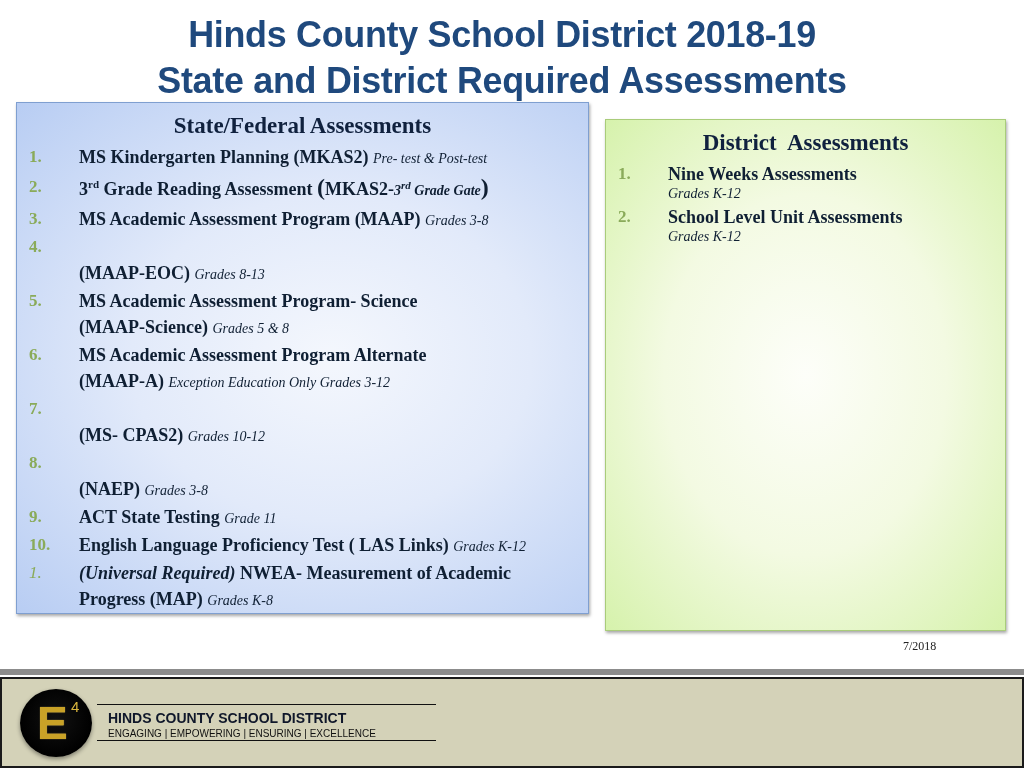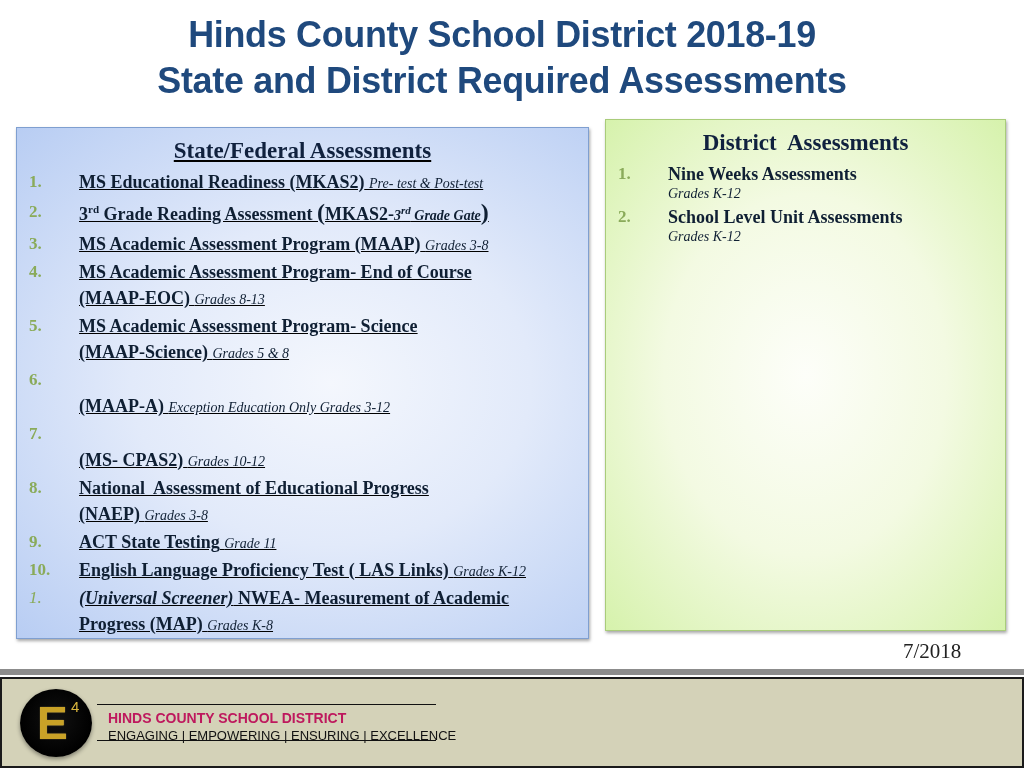--- a/index.html
+++ b/index.html
@@ -30,26 +30,25 @@
     }
     .title-block div { white-space: nowrap; }
 
     .panel {
       position: absolute;
       box-sizing: border-box;
       box-shadow: 1px 2px 3px rgba(0,0,0,0.35);
     }
     .panel-state {
       left: 16px;
-      top: 127px;
+      top: 102px;
       width: 573px;
       height: 512px;
       border: 1px solid #7f9fd0;
       background: radial-gradient(ellipse at 55% 50%, #f4f7fd 0%, #e2eafa 45%, #b8cdf3 100%);
-      text-decoration: underline;
     }
     .panel-district {
       left: 605px;
       top: 119px;
       width: 401px;
       height: 512px;
       border: 1px solid #a9cc7a;
       background: radial-gradient(ellipse at 50% 50%, #fdfef9 0%, #f3fae2 50%, #d6f2ac 100%);
     }
     .panel-heading {
@@ -94,21 +93,21 @@
     .panel-state .alist { margin-top: 4px; }
 
     .panel-district .aitem { font-size: 18px; line-height: 22px; margin-bottom: 3px; }
     .panel-district .aitem .note { display: block; font-size: 14px; line-height: 18px; }
     .panel-district .alist { margin-top: 6px; }
 
     .date-stamp {
       position: absolute;
       left: 903px;
       top: 639px;
-      font-size: 21px;
+      font-size: 12px;
       color: #222;
       font-family: "Liberation Serif", serif;
     }
 
     .footer-sep {
       position: absolute;
       left: 0;
       top: 669px;
       width: 1024px;
       height: 6px;
@@ -169,101 +168,101 @@
       height: 1px;
       background: #111;
     }
     .footer-name {
       position: absolute;
       left: 106px;
       top: 31px;
       font-family: "Liberation Sans", sans-serif;
       font-weight: bold;
       font-size: 14px;
-      color: #be185d;
+      color: #0f172a;
       white-space: nowrap;
     }
     .footer-tagline {
       position: absolute;
       left: 106px;
       top: 49px;
       font-family: "Liberation Sans", sans-serif;
-      font-size: 13px;
+      font-size: 10px;
       color: #111;
       white-space: nowrap;
     }
   </style>
 </head>
 <body>
 
 <div class="title-block">
   <div>Hinds County School District 2018-19</div>
   <div>State and District Required Assessments</div>
 </div>
 
 <div class="panel panel-state">
   <div class="panel-heading">State/Federal Assessments</div>
   <ul class="alist">
     <li class="aitem">
       <span class="num">1.</span>
-      <span class="name">MS Educational Readiness (MKAS2)</span>
+      <span class="name">MS Kindergarten Planning (MKAS2)</span>
       <span class="note">Pre- test &amp; Post-test</span>
     </li>
     <li class="aitem" style="line-height:30px;">
       <span class="num">2.</span>
       <span class="name"><span>3</span><sup>rd</sup><span> Grade Reading Assessment </span><span class="big-paren">(</span><span>MKAS2-</span><span class="small-it-bold"><span>3</span><sup>rd</sup><span> Grade Gate</span></span><span class="big-paren">)</span></span>
     </li>
     <li class="aitem">
       <span class="num">3.</span>
       <span class="name">MS Academic Assessment Program (MAAP)</span>
       <span class="note">Grades 3-8</span>
     </li>
     <li class="aitem">
       <span class="num">4.</span>
-      <span class="name">MS Academic Assessment Program- End of Course</span><br>
+      <br>
       <span class="name">(MAAP-EOC)</span>
       <span class="note">Grades 8-13</span>
     </li>
     <li class="aitem">
       <span class="num">5.</span>
       <span class="name">MS Academic Assessment Program- Science</span><br>
       <span class="name">(MAAP-Science)</span>
       <span class="note">Grades 5 &amp; 8</span>
     </li>
     <li class="aitem">
       <span class="num">6.</span>
-      <br>
+      <span class="name">MS Academic Assessment Program Alternate</span><br>
       <span class="name">(MAAP-A)</span>
       <span class="note">Exception Education Only Grades 3-12</span>
     </li>
     <li class="aitem">
       <span class="num">7.</span>
       <br>
       <span class="name">(MS- CPAS2)</span>
       <span class="note">Grades 10-12</span>
     </li>
     <li class="aitem">
       <span class="num">8.</span>
-      <span class="name" style="white-space:pre;">National  Assessment of Educational Progress</span><br>
+      <br>
       <span class="name">(NAEP)</span>
       <span class="note">Grades 3-8</span>
     </li>
     <li class="aitem">
       <span class="num">9.</span>
       <span class="name">ACT State Testing</span>
       <span class="note">Grade 11</span>
     </li>
     <li class="aitem">
       <span class="num">10.</span>
       <span class="name">English Language Proficiency Test ( LAS Links)</span>
       <span class="note">Grades K-12</span>
     </li>
     <li class="aitem">
       <span class="num italic">1.</span>
-      <span class="name-it">(Universal Screener)</span><span class="name" style="white-space:pre;"> NWEA- Measurement of Academic</span><br>
+      <span class="name-it">(Universal Required)</span><span class="name" style="white-space:pre;"> NWEA- Measurement of Academic</span><br>
       <span class="name">Progress (MAP)</span>
       <span class="note">Grades K-8</span>
     </li>
   </ul>
 </div>
 
 <div class="panel panel-district">
   <div class="panel-heading" style="white-space:pre;text-align:center;">District  Assessments</div>
   <ul class="alist">
     <li class="aitem">

